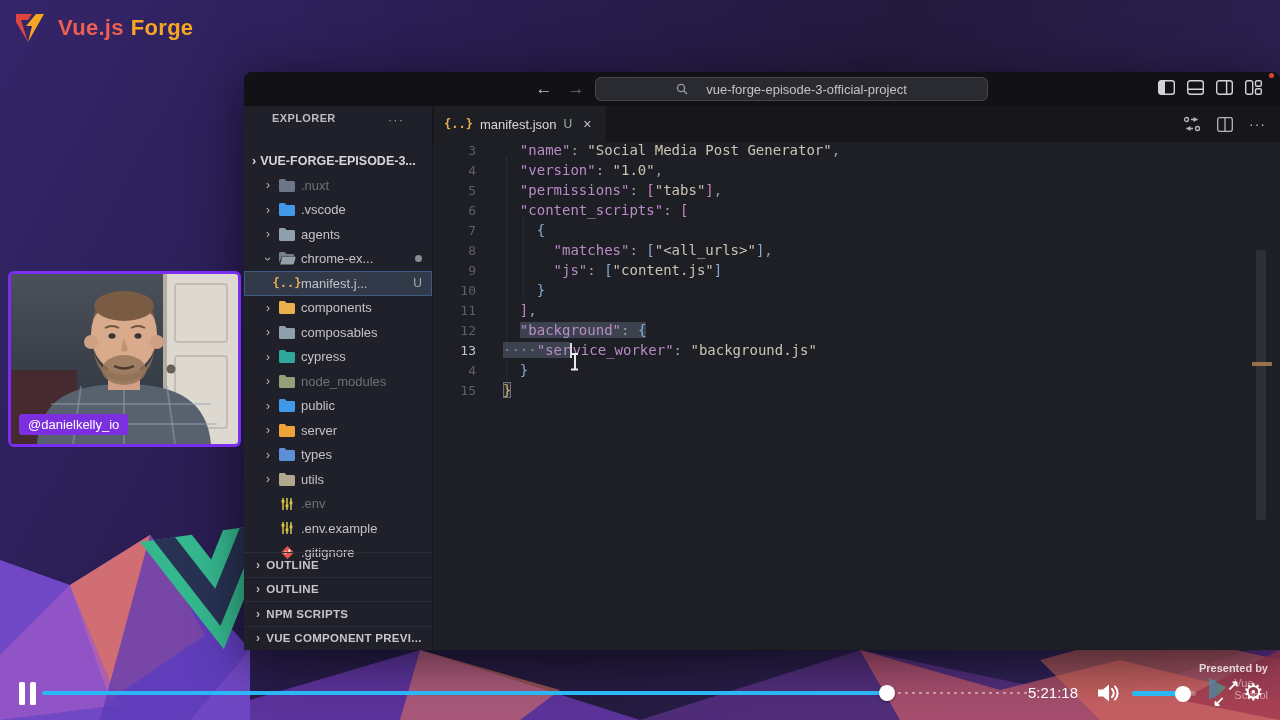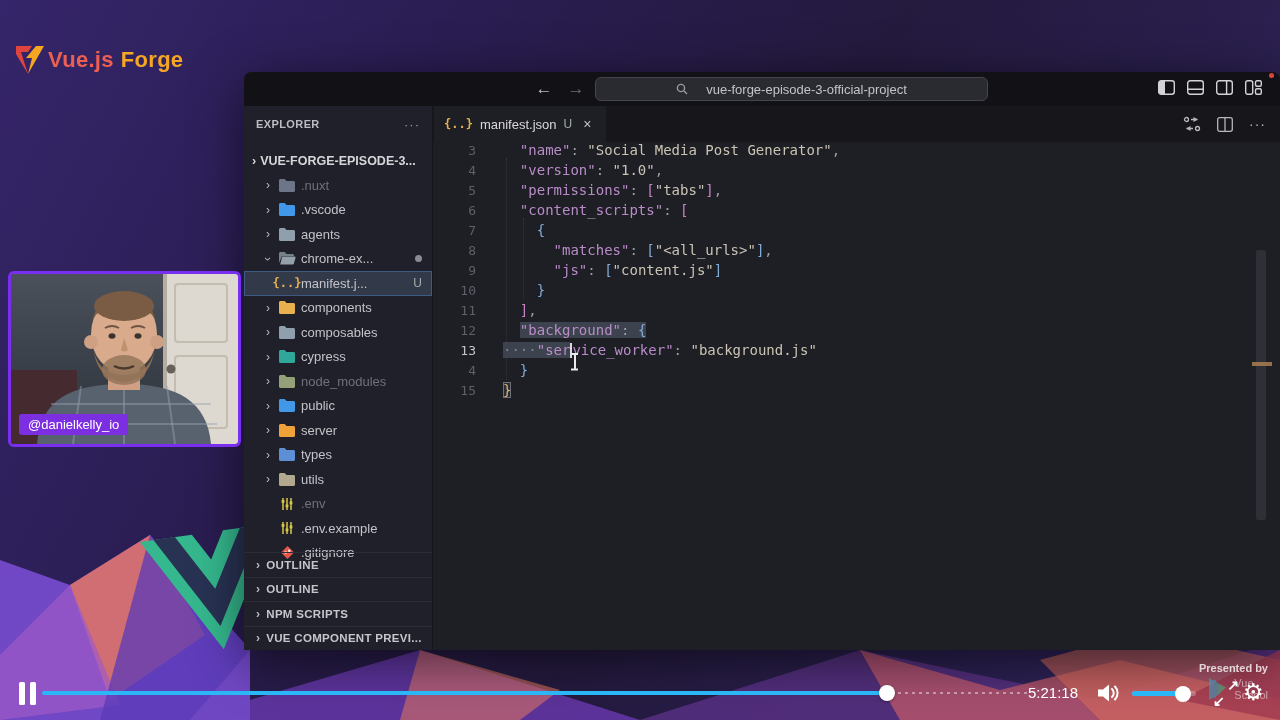--- a/index.html
+++ b/index.html
@@ -6,40 +6,40 @@
   html,body { width:1280px; height:720px; overflow:hidden; background:#241a3e; }
   #stage { position:relative; width:1280px; height:720px; overflow:hidden;
            font-family:"Liberation Sans", sans-serif;
            background: linear-gradient(118deg, #35256a 0%, #2a1d52 28%, #241a3e 55%, #2b2050 80%, #342566 100%); }
   svg { display:block; }
 
   
   #bg-art { position:absolute; inset:0; z-index:0; }
 
   
-  .forge-logo { position:absolute; left:14px; top:12px; display:flex; align-items:center; z-index:2;margin-top:32px; }
+  .forge-logo { position:absolute; left:14px; top:12px; display:flex; align-items:center; gap:10px; z-index:2; }
   .forge-logo .wordmark { font-size:22px; font-weight:bold; letter-spacing:.3px; }
   .forge-logo .w1 { color:#ec5f51; }
   .forge-logo .w2 { color:#f5a623; margin-left:7px; }
 
   
   #vscode { position:absolute; left:244px; top:72px; width:1036px; height:578px; z-index:1;
             background:#1e1e25; border-radius:8px 8px 0 0; box-shadow:0 10px 50px rgba(0,0,0,.55); overflow:hidden; }
   .titlebar { position:absolute; left:0; top:0; right:0; height:34px; background:#121216; }
   .nav-arrow { position:absolute; top:7px; width:20px; height:20px; color:#bdbdc2; font-size:17px; line-height:20px; text-align:center; cursor:default; }
   .nav-arrow.fwd { color:#6d6d75; }
   .searchbox { position:absolute; left:351px; top:5px; width:393px; height:24px; background:#2a2a31; border:1px solid #45454e; border-radius:6px;
                display:flex; align-items:center; justify-content:center; gap:18px; color:#c3c3c8; font-size:13px; }
   .tb-icons { position:absolute; right:18px; top:8px; display:flex; gap:12px; align-items:center; }
   .tb-icons .ico { width:17px; height:15px; }
   .rec-dot { position:absolute; right:6px; top:1px; width:5px; height:5px; border-radius:50%; background:#d9453c; }
 
   
   .sidebar { position:absolute; left:0; top:34px; width:189px; bottom:0; background:#20202a; border-right:1px solid #15151b; }
-  .exp-header { position:absolute; left:0; top:6px; right:0; height:24px; display:flex; align-items:center; padding:0 12px; }
+  .exp-header { position:absolute; left:0; top:6px; right:0; height:24px; display:flex; align-items:flex-start; padding:0 28px; }
   .exp-title { font-size:11px; font-weight:bold; letter-spacing:.4px; color:#bcbcc2; flex:1; }
   .exp-more { color:#9a9aa2; font-size:13px; letter-spacing:1px; cursor:pointer; }
   .root-row { position:absolute; left:0; top:42px; right:0; height:25px; display:flex; align-items:center; padding-left:8px; gap:4px;
               color:#d6d6da; font-size:12.5px; font-weight:bold; cursor:pointer; }
   #file-tree { position:absolute; left:0; top:67px; right:0; }
   .trow { height:24.5px; display:flex; align-items:center; padding-left:16px; color:#c2c2c8; font-size:13px; cursor:pointer; position:relative; white-space:nowrap; overflow:hidden; }
   .trow.sel { background:#323949; outline:1px solid #3d5a82; outline-offset:-1px; }
   .trow.dim .lbl { color:#70707a; }
   .trow .chev { width:16px; color:#b8b8be; font-size:12px; text-align:center; flex:none; }
   .trow .chev.open { transform:rotate(90deg); }

